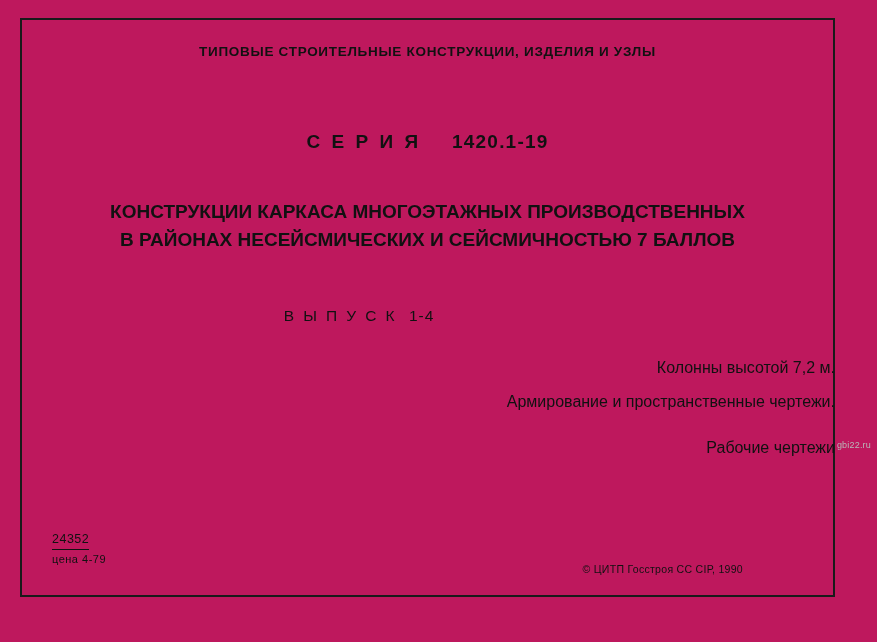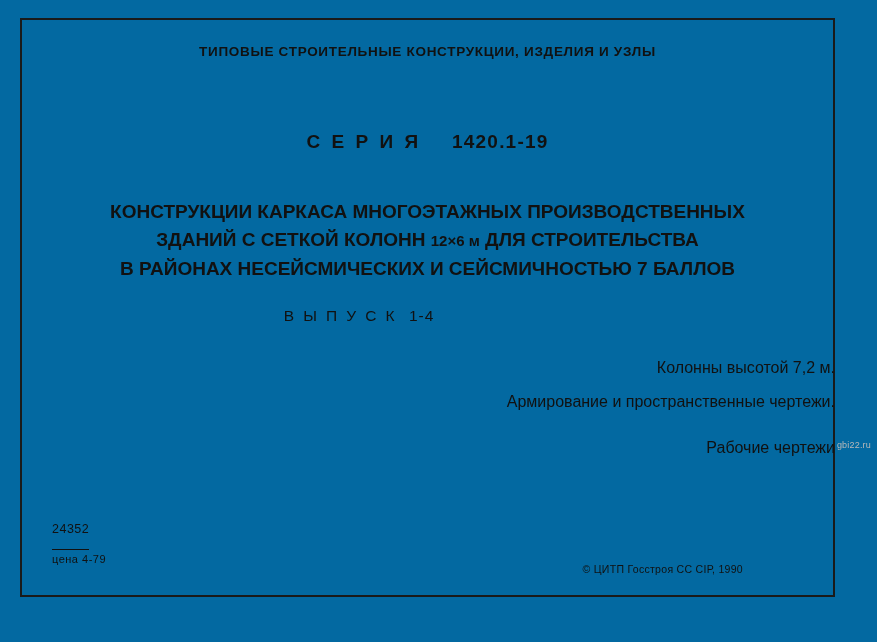--- a/index.html
+++ b/index.html
@@ -14,21 +14,21 @@
     color: #111111;
     overflow: hidden;
     position: relative;
   }
   .page {
     position: absolute;
     left: 0;
     top: 0;
     width: 877px;
     height: 642px;
-    background: #0369a1;
+    background: #be185d;
   }
   .sheet-border {
     position: absolute;
     left: 20px;
     top: 18px;
     width: 815px;
     height: 579px;
     border: 2px solid #1a1a1a;
     box-sizing: border-box;
   }
@@ -133,21 +133,21 @@
     left: 32px;
     bottom: 32px;
     text-align: left;
   }
   .code-block .code {
     font-size: 12.5px;
     letter-spacing: 0.5px;
     color: #111111;
     border-bottom: 1px solid #111111;
     display: inline-block;
-    padding-bottom: 13px;
+    padding-bottom: 3px;
   }
   .code-block .price {
     font-size: 11px;
     letter-spacing: 0.5px;
     color: #111111;
     margin-top: 3px;
   }
 
   .copyright {
     position: absolute;
@@ -178,25 +178,20 @@
   <div class="content">
 
     <div class="header-line">ТИПОВЫЕ СТРОИТЕЛЬНЫЕ КОНСТРУКЦИИ, ИЗДЕЛИЯ И УЗЛЫ</div>
 
     <div class="series-line">
       <span>С Е Р И Я</span><span class="series-num">1420.1-19</span>
     </div>
 
     <div class="title-block">
       <div class="tl">КОНСТРУКЦИИ КАРКАСА МНОГОЭТАЖНЫХ ПРОИЗВОДСТВЕННЫХ</div>
-      <div class="tl">
-        <span>ЗДАНИЙ С СЕТКОЙ КОЛОНН</span>
-        <span class="sm">12×6 м</span>
-        <span>ДЛЯ СТРОИТЕЛЬСТВА</span>
-      </div>
       <div class="tl">В РАЙОНАХ НЕСЕЙСМИЧЕСКИХ И СЕЙСМИЧНОСТЬЮ 7 БАЛЛОВ</div>
     </div>
 
     <div class="issue-line">
       <span>В Ы П У С К</span><span class="issue-num">1-4</span>
     </div>
 
     <div class="sub-block">
       <div class="s1">Колонны высотой 7,2 м.</div>
       <div class="s2">Армирование и пространственные чертежи.</div>

